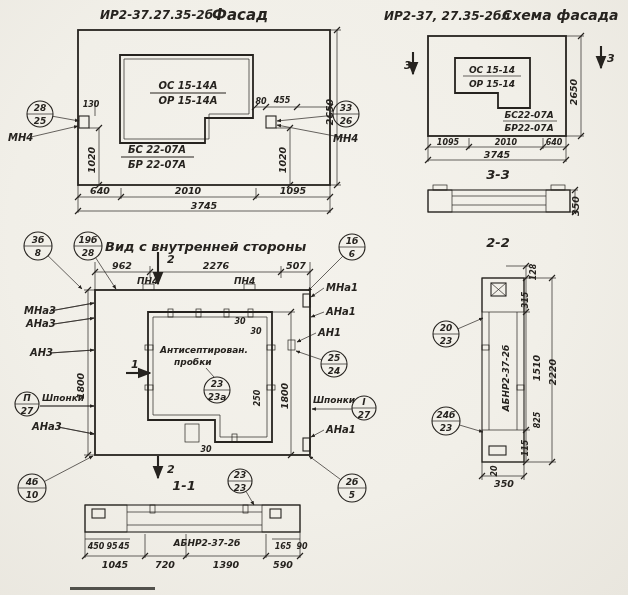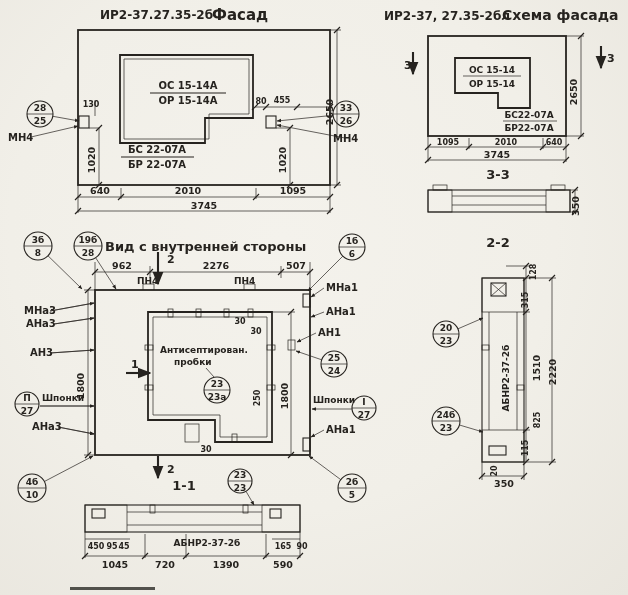--- a/index.html
+++ b/index.html
@@ -2,20 +2,21 @@
 <html style="--paper: #f1efe8; --ink: #26231f;"><head>
 <meta charset="utf-8">
 <style>
   :root { --paper:#f1efe8; --ink:#26231f; }
   html,body { margin:0; padding:0; background:#d8d6cf; }
   .stage {
     position:relative; width:628px; height:595px; margin:0 auto;
     background: radial-gradient(circle at 45% 40%, #f4f2ec 0%, var(--paper) 55%, #e9e6de 100%);
     overflow:hidden;
     font-family:"DejaVu Sans", sans-serif;
+    font-style:italic;
   }
   svg { position:absolute; left:0; top:0; }
   svg text { fill:var(--ink); font-family:"DejaVu Sans", sans-serif; }
   .ln   { stroke:var(--ink); stroke-width:1.8; fill:none; }
   .md   { stroke:var(--ink); stroke-width:1.1; fill:none; }
   .thin { stroke:var(--ink); stroke-width:0.7; fill:none; }
   .tick { stroke:var(--ink); stroke-width:1.2; fill:none; }
   .cut  { stroke:var(--ink); stroke-width:2.1; fill:none; }
   .t15b { font-size:15px; font-weight:bold; }
   .t14b { font-size:14px; font-weight:bold; }

